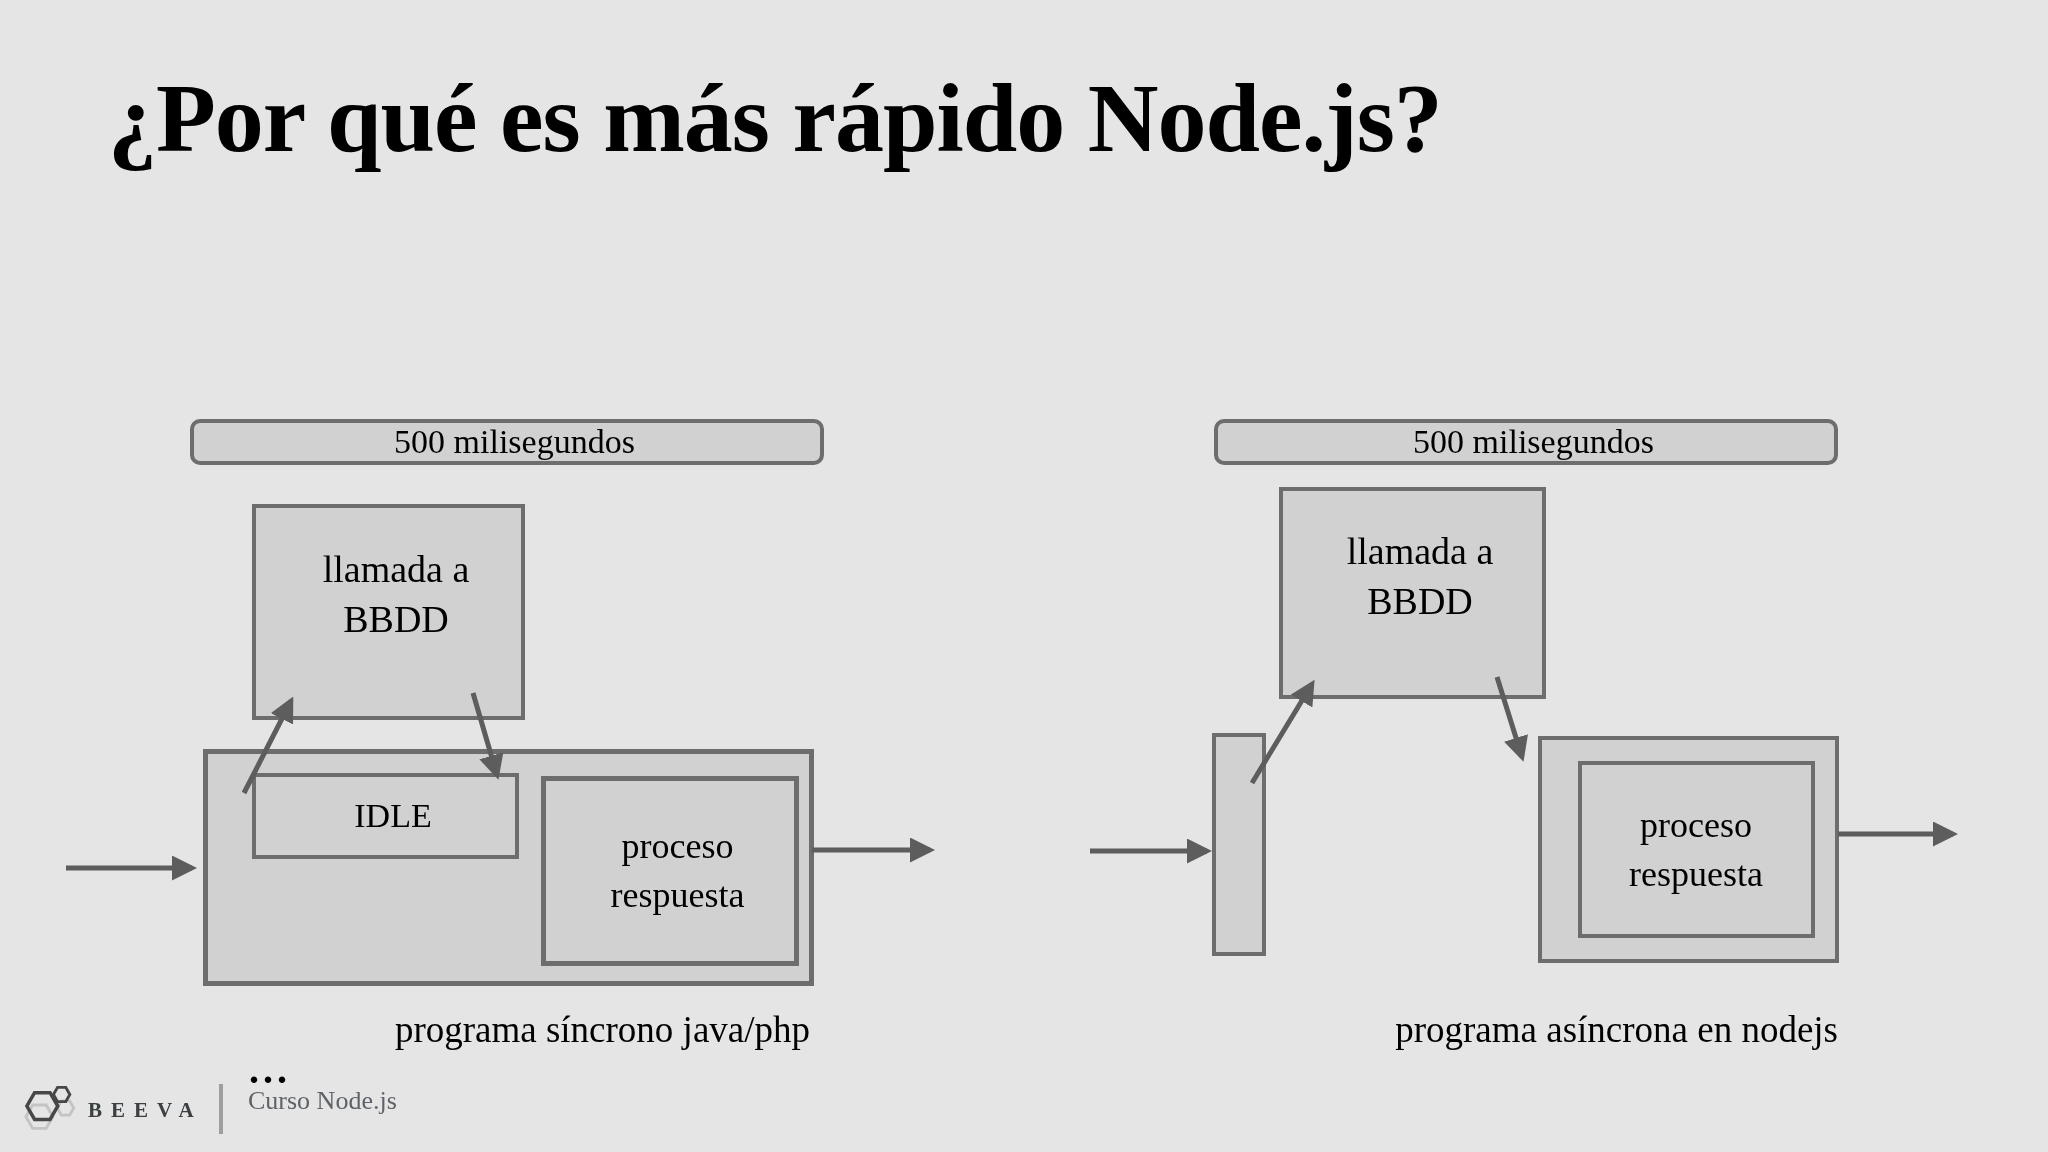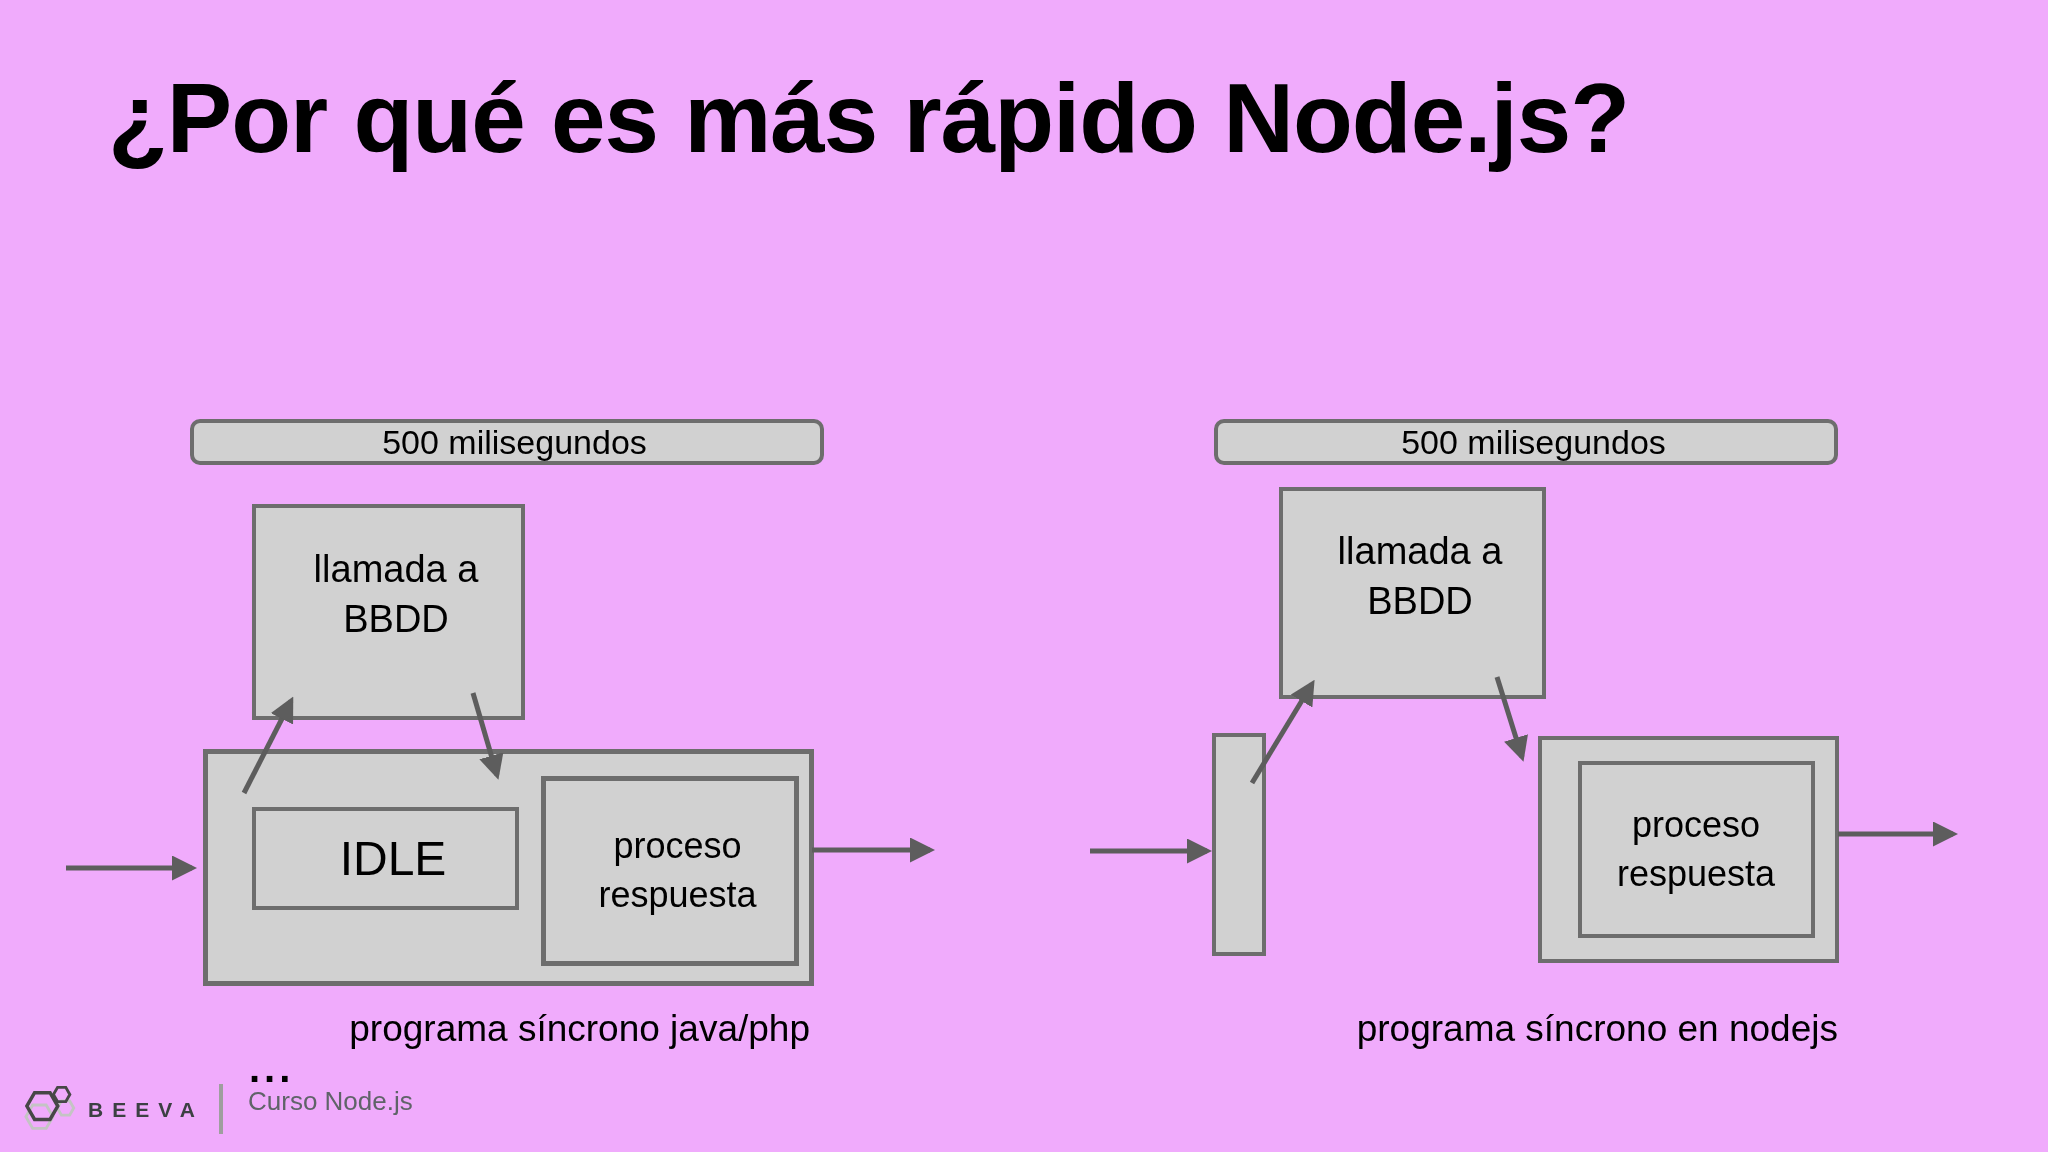--- a/index.html
+++ b/index.html
@@ -1,18 +1,18 @@
 <!DOCTYPE html>
 <html><head>
 <meta charset="utf-8">
 <style>
   html,body{margin:0;padding:0;background:#fff;}
   .slide{
-    position:relative;width:2048px;height:1152px;background:#f0abfc;overflow:hidden;
-    font-family:Liberation Sans, sans-serif;color:#000;
+    position:relative;width:2048px;height:1152px;background:#e5e5e5;overflow:hidden;
+    font-family:Liberation Serif, serif;color:#000;
   }
   .title{
     position:absolute;left:108px;top:62px;width:1800px;
     font-size:98px;font-weight:bold;letter-spacing:-1px;line-height:1.15;color:#000;
     margin:0;
   }
   .body-text{
     position:absolute;left:155px;top:278px;width:1700px;
     font-size:35px;line-height:1.43;color:#0f0f0f;margin:0;
   }
@@ -21,21 +21,21 @@
     display:flex;align-items:center;justify-content:center;text-align:center;
     box-sizing:border-box;color:#000;padding-left:15px;
   }
   .pill{border-radius:10px;font-size:34px;}
   .bar-left{left:190px;top:419px;width:634px;height:46px;}
   .bar-right{left:1214px;top:419px;width:624px;height:46px;}
   .bbdd-left{left:252px;top:504px;width:273px;height:216px;font-size:38px;line-height:1.32;padding-bottom:36px;}
   .bbdd-right{left:1279px;top:487px;width:267px;height:212px;font-size:38px;line-height:1.32;padding-bottom:34px;}
   .bbdd-label{display:block;width:200px;text-align:center;}
   .container-left{left:203px;top:749px;width:611px;height:237px;border-width:5px;}
-  .idle-box{left:252px;top:807px;width:267px;height:103px;font-size:48px;}
+  .idle-box{left:252px;top:773px;width:267px;height:86px;font-size:34px;}
   .proc-left{left:541px;top:776px;width:258px;height:190px;border-width:5px;font-size:36px;line-height:1.35;}
   .proc-label{display:block;width:200px;}
   .thin-box{left:1212px;top:733px;width:54px;height:223px;}
   .proc-right-outer{left:1538px;top:736px;width:301px;height:227px;}
   .proc-right-inner{position:relative;width:237px;height:177px;background:#d1d1d1;border:4px solid #6d6d6d;
     display:flex;align-items:center;justify-content:center;text-align:center;box-sizing:border-box;
     font-size:36px;line-height:1.35;}
   .caption{
     position:absolute;top:1008px;font-size:37px;color:#000;text-align:right;margin:0;
   }
@@ -91,21 +91,21 @@
   </div>
 
   <div class="box thin-box"></div>
 
   <div class="box proc-right-outer">
     <div class="proc-right-inner">
       <span class="proc-label">proceso respuesta</span>
     </div>
   </div>
 
-  <p class="caption caption-right">programa síncrono en nodejs</p>
+  <p class="caption caption-right">programa asíncrona en nodejs</p>
 
   <svg class="arrows" viewBox="0 0 2048 1152" xmlns="http://www.w3.org/2000/svg">
     <defs>
       <marker id="ah" viewBox="0 0 10 10" markerWidth="5" markerHeight="5" refX="8" refY="5" orient="auto" markerUnits="strokeWidth">
         <path d="M0,0 L10,5 L0,10 z" fill="#5d5d5d"></path>
       </marker>
     </defs>
     <g stroke="#5d5d5d" stroke-width="5" fill="none">
       <line x1="66" y1="868" x2="192" y2="868" marker-end="url(#ah)"></line>
       <line x1="812" y1="850" x2="930" y2="850" marker-end="url(#ah)"></line>

